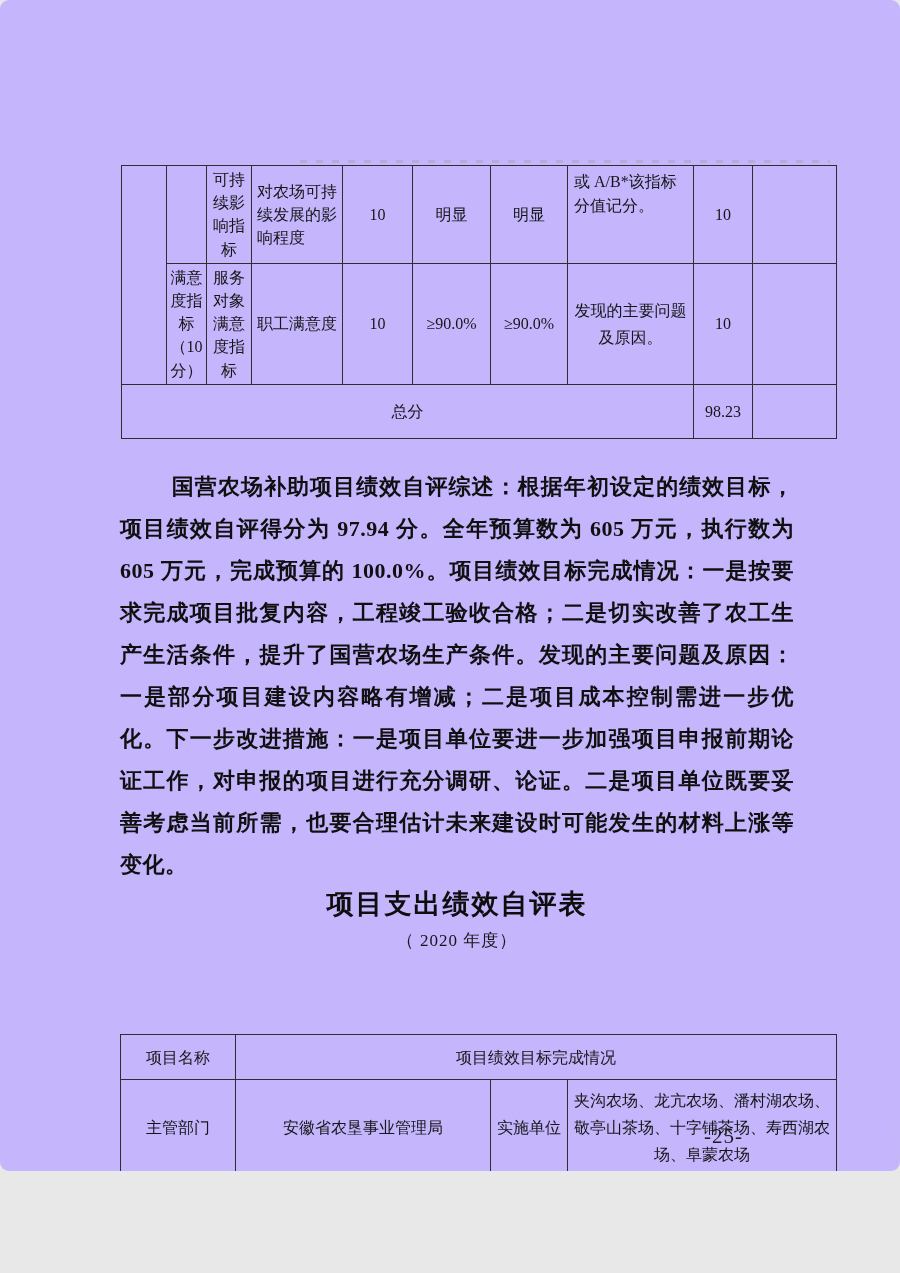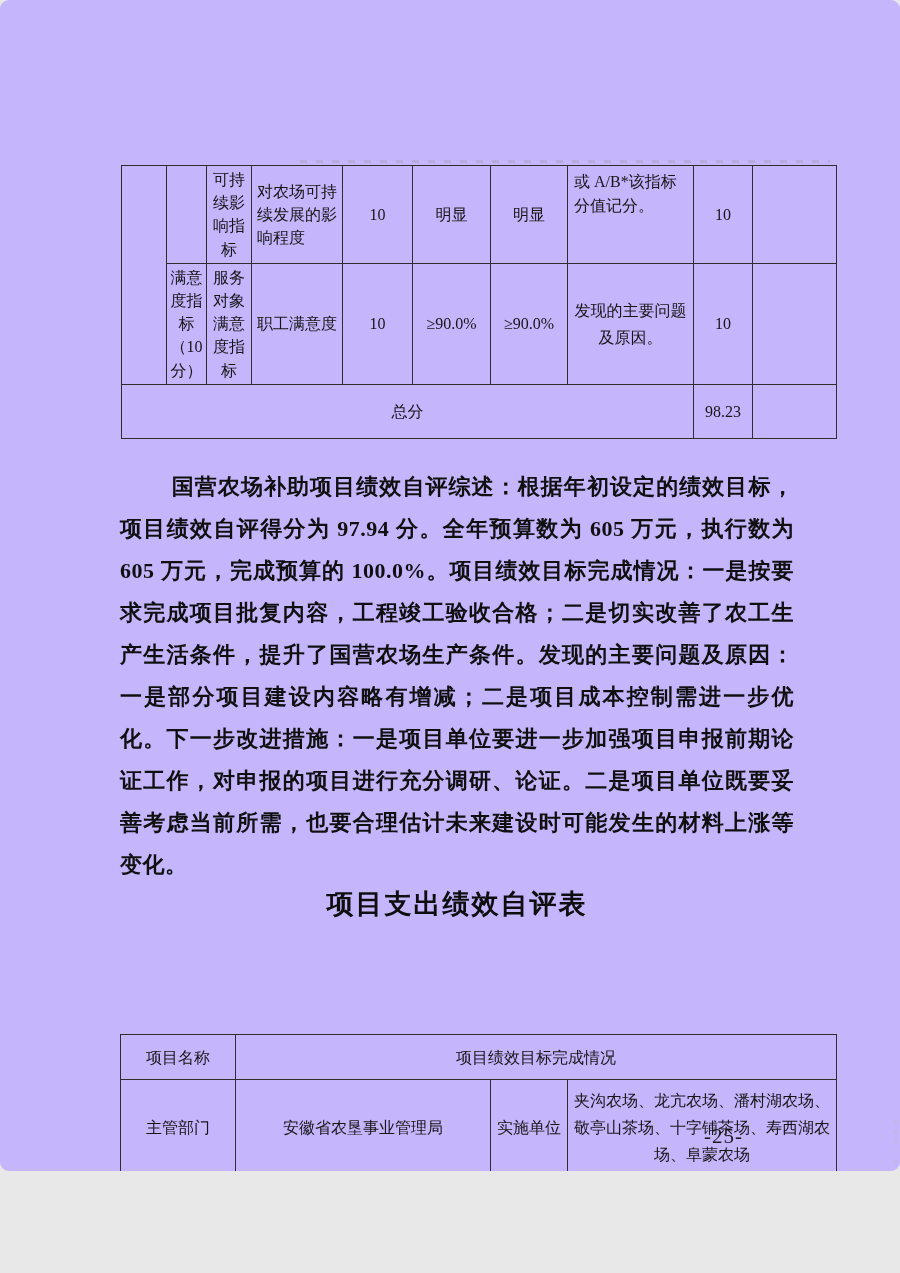--- a/index.html
+++ b/index.html
@@ -136,20 +136,21 @@
       <td colspan="8">总分</td>
       <td>98.23</td>
       <td></td>
     </tr>
   </tbody>
     </table>
 
   <div class="summary">国营农场补助项目绩效自评综述：根据年初设定的绩效目标，项目绩效自评得分为 97.94 分。全年预算数为 605 万元，执行数为 605 万元，完成预算的 100.0%。项目绩效目标完成情况：一是按要求完成项目批复内容，工程竣工验收合格；二是切实改善了农工生产生活条件，提升了国营农场生产条件。发现的主要问题及原因：一是部分项目建设内容略有增减；二是项目成本控制需进一步优化。下一步改进措施：一是项目单位要进一步加强项目申报前期论证工作，对申报的项目进行充分调研、论证。二是项目单位既要妥善考虑当前所需，也要合理估计未来建设时可能发生的材料上涨等变化。</div>
 
   <div class="eval-title">项目支出绩效自评表</div>
+  <div class="eval-subtitle">（ 2020 年度）</div>
 
   <table class="grid" id="eval-table">
     <colgroup>
       <col style="width:115px">
         <col style="width:255px">
         <col style="width:77px">
         <col style="width:269px">
     </colgroup>
     <tbody>
         <tr style="height:45px;">

